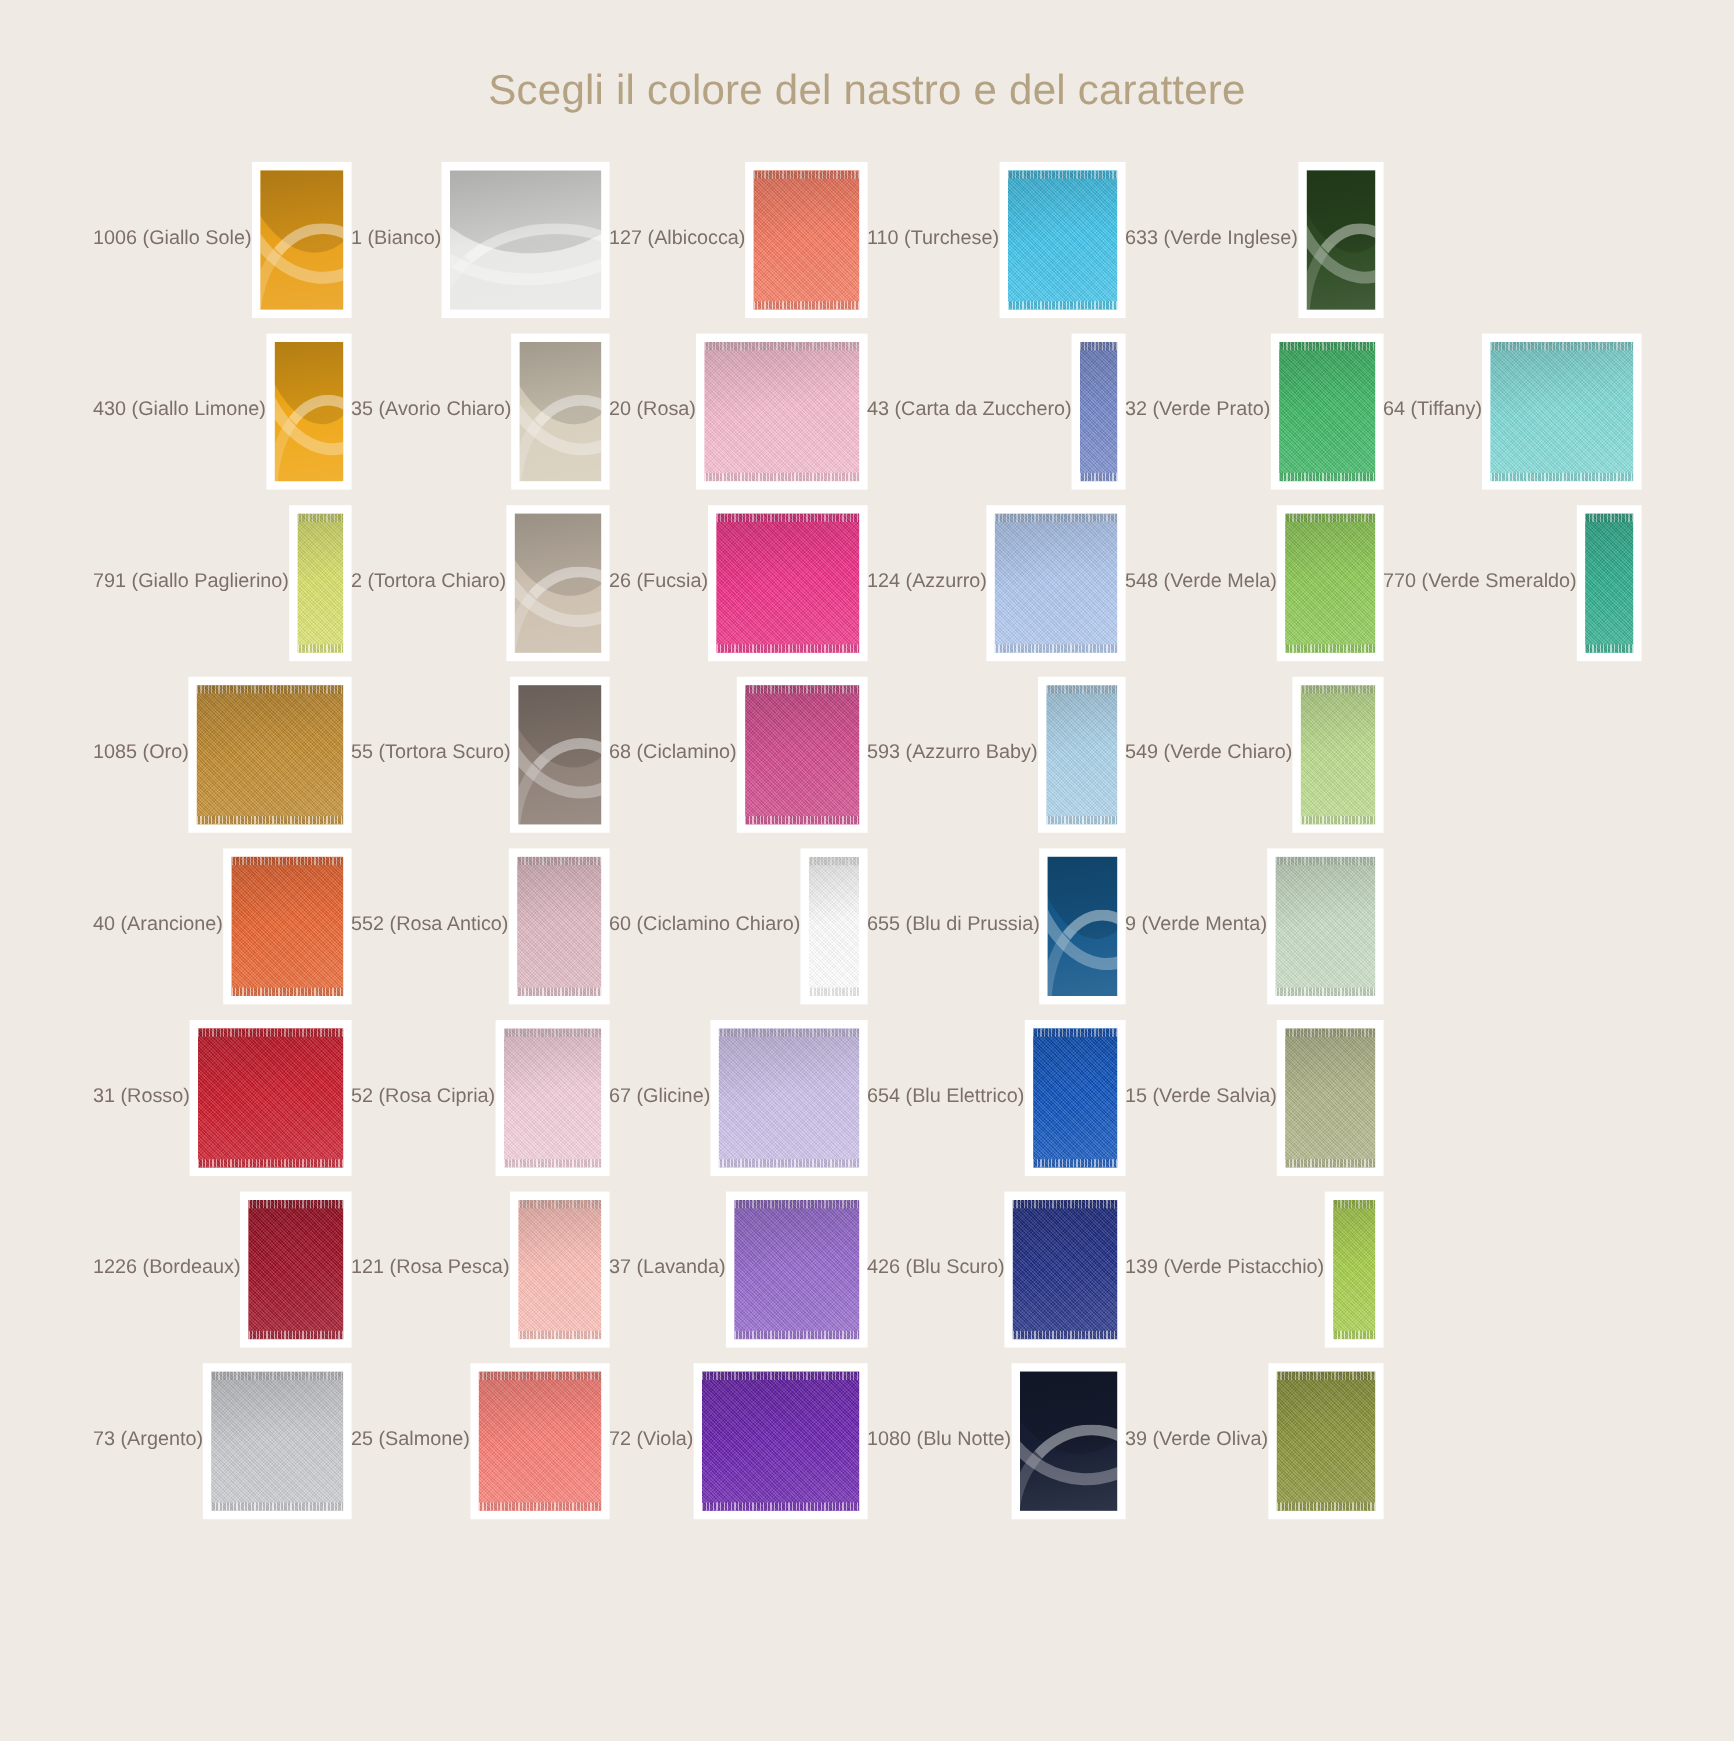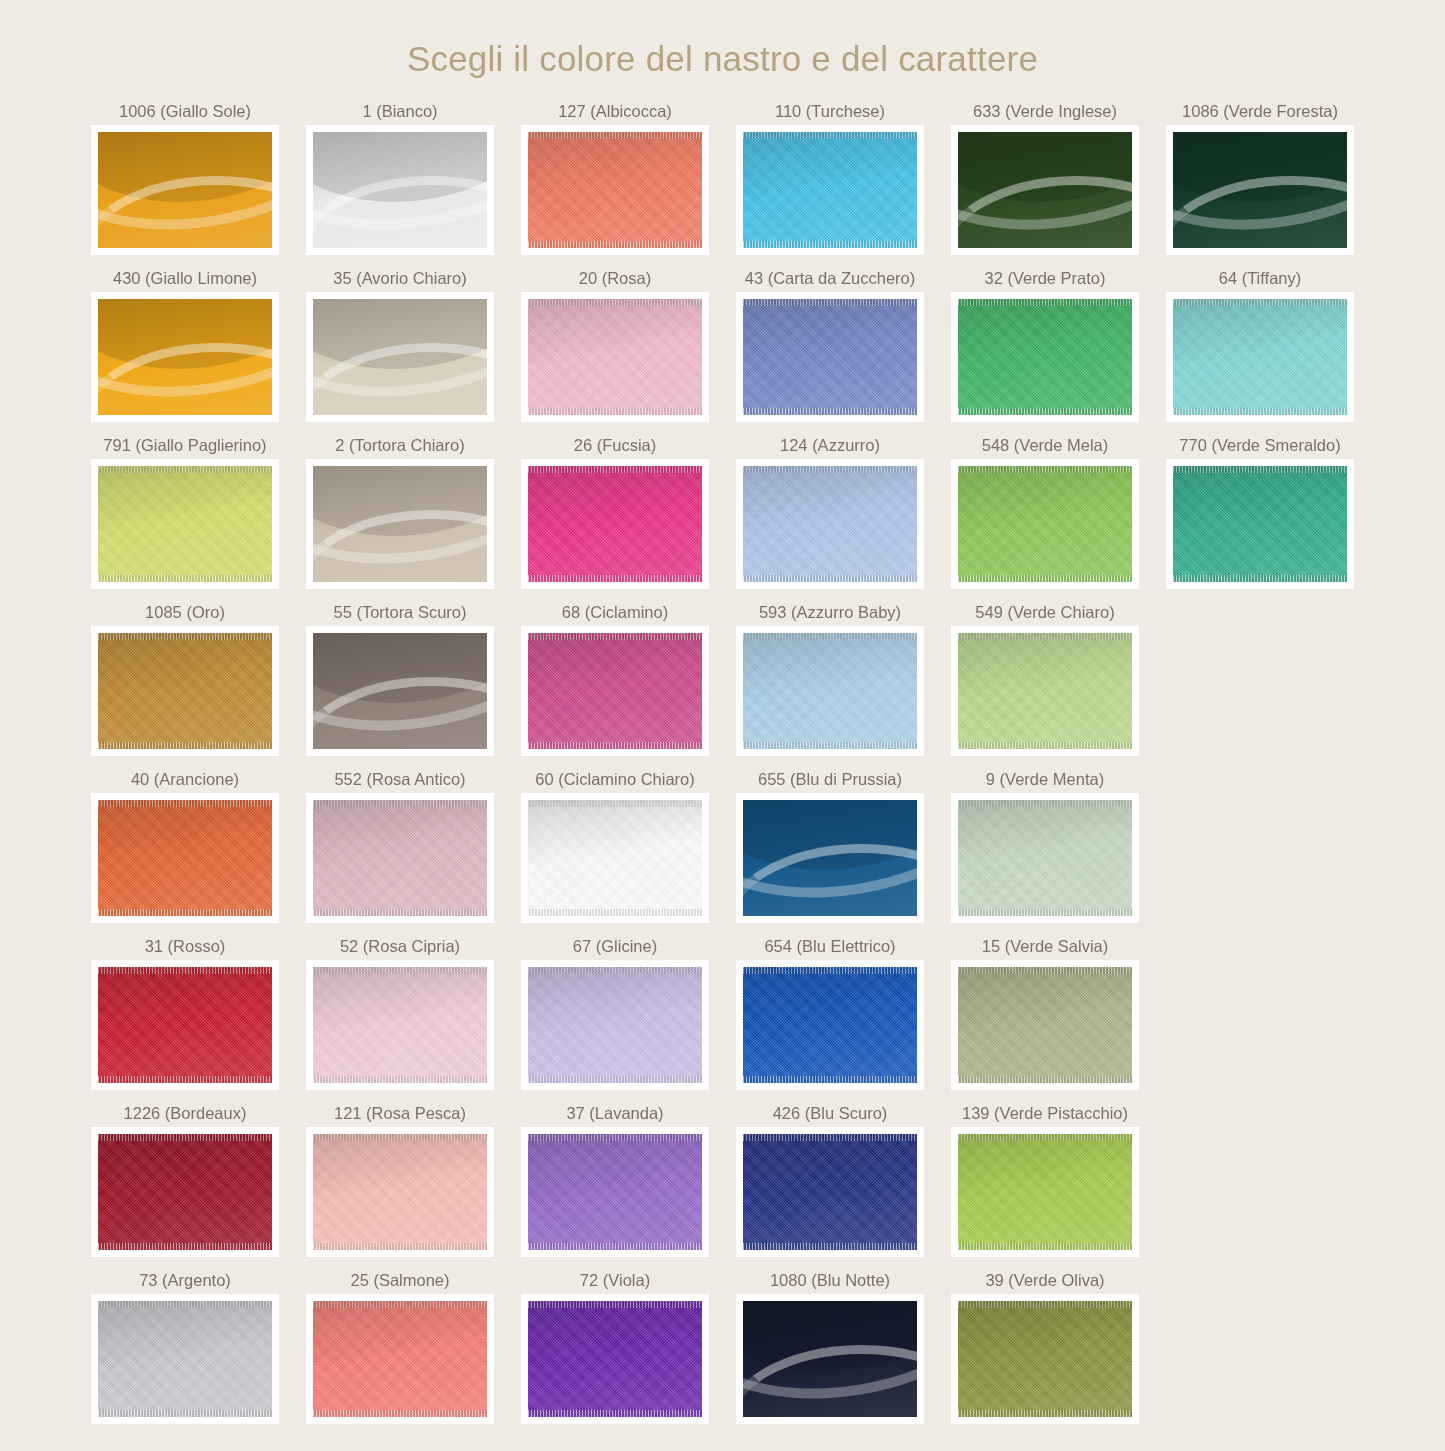--- a/index.html
+++ b/index.html
@@ -16,21 +16,21 @@
     width:1445px;
     height:1451px;
     box-sizing:border-box;
   }
   .page-title{
     text-align:center;
     color:#B4A283;
     font-size:35px;
     font-weight:400;
     letter-spacing:0.2px;
-    margin:0;
+    margin:17px;
     padding-top:40px;
     padding-bottom:0;
     line-height:1.1;
     font-family:"Liberation Sans", sans-serif;
   }
   .grid{
     margin:0 auto;
     padding-top:22px;
     width:1290px;
     box-sizing:border-box;
@@ -39,21 +39,20 @@
     display:flex;
     justify-content:flex-start;
     align-items:flex-start;
     margin:0 0 13px 0;
     padding:0;
   }
   .cell{
     width:215px;
     flex:0 0 215px;
     display:flex;
-    flex-direction:column;
     align-items:center;
     box-sizing:border-box;
   }
   .cell-label{
     color:#7C6F68;
     font-size:16.5px;
     line-height:20px;
     text-align:center;
     height:24px;
     white-space:nowrap;
@@ -198,31 +197,20 @@
           <div class="cell-label">633 (Verde Inglese)</div>
           <div class="frame">
             <div class="swatch coil" style="background: rgb(44, 74, 34);">
               <div class="coil-c"></div>
               <div class="coil-a"></div>
               <div class="coil-b"></div>
               <div class="shade-top"></div>
             </div>
           </div>
         </div>
-        <div class="cell">
-          <div class="cell-label">1086 (Verde Foresta)</div>
-          <div class="frame">
-            <div class="swatch coil" style="background: rgb(21, 61, 43);">
-              <div class="coil-c"></div>
-              <div class="coil-a"></div>
-              <div class="coil-b"></div>
-              <div class="shade-top"></div>
-            </div>
-          </div>
-        </div>
       </div>
       <div class="row">
         <div class="cell">
           <div class="cell-label">430 (Giallo Limone)</div>
           <div class="frame">
             <div class="swatch coil" style="background: rgb(239, 168, 26);">
               <div class="coil-c"></div>
               <div class="coil-a"></div>
               <div class="coil-b"></div>
               <div class="shade-top"></div>

